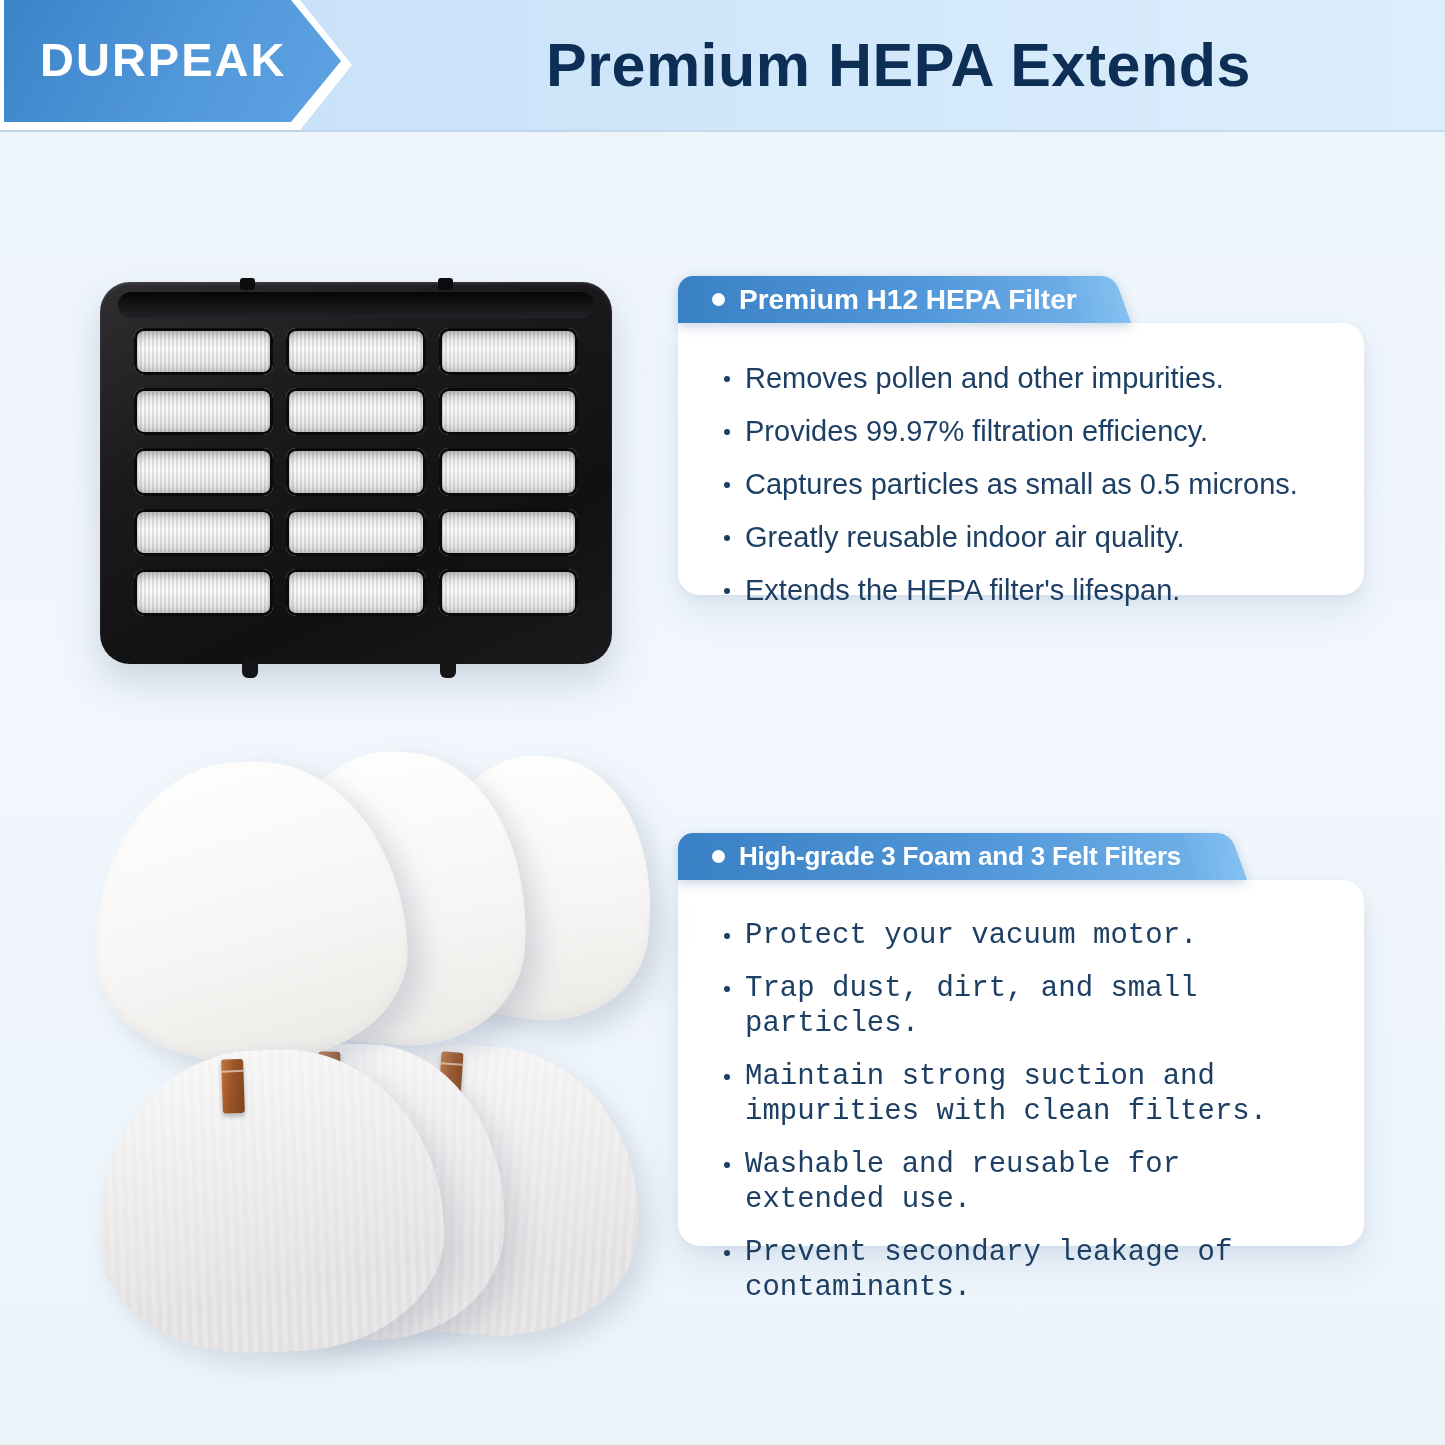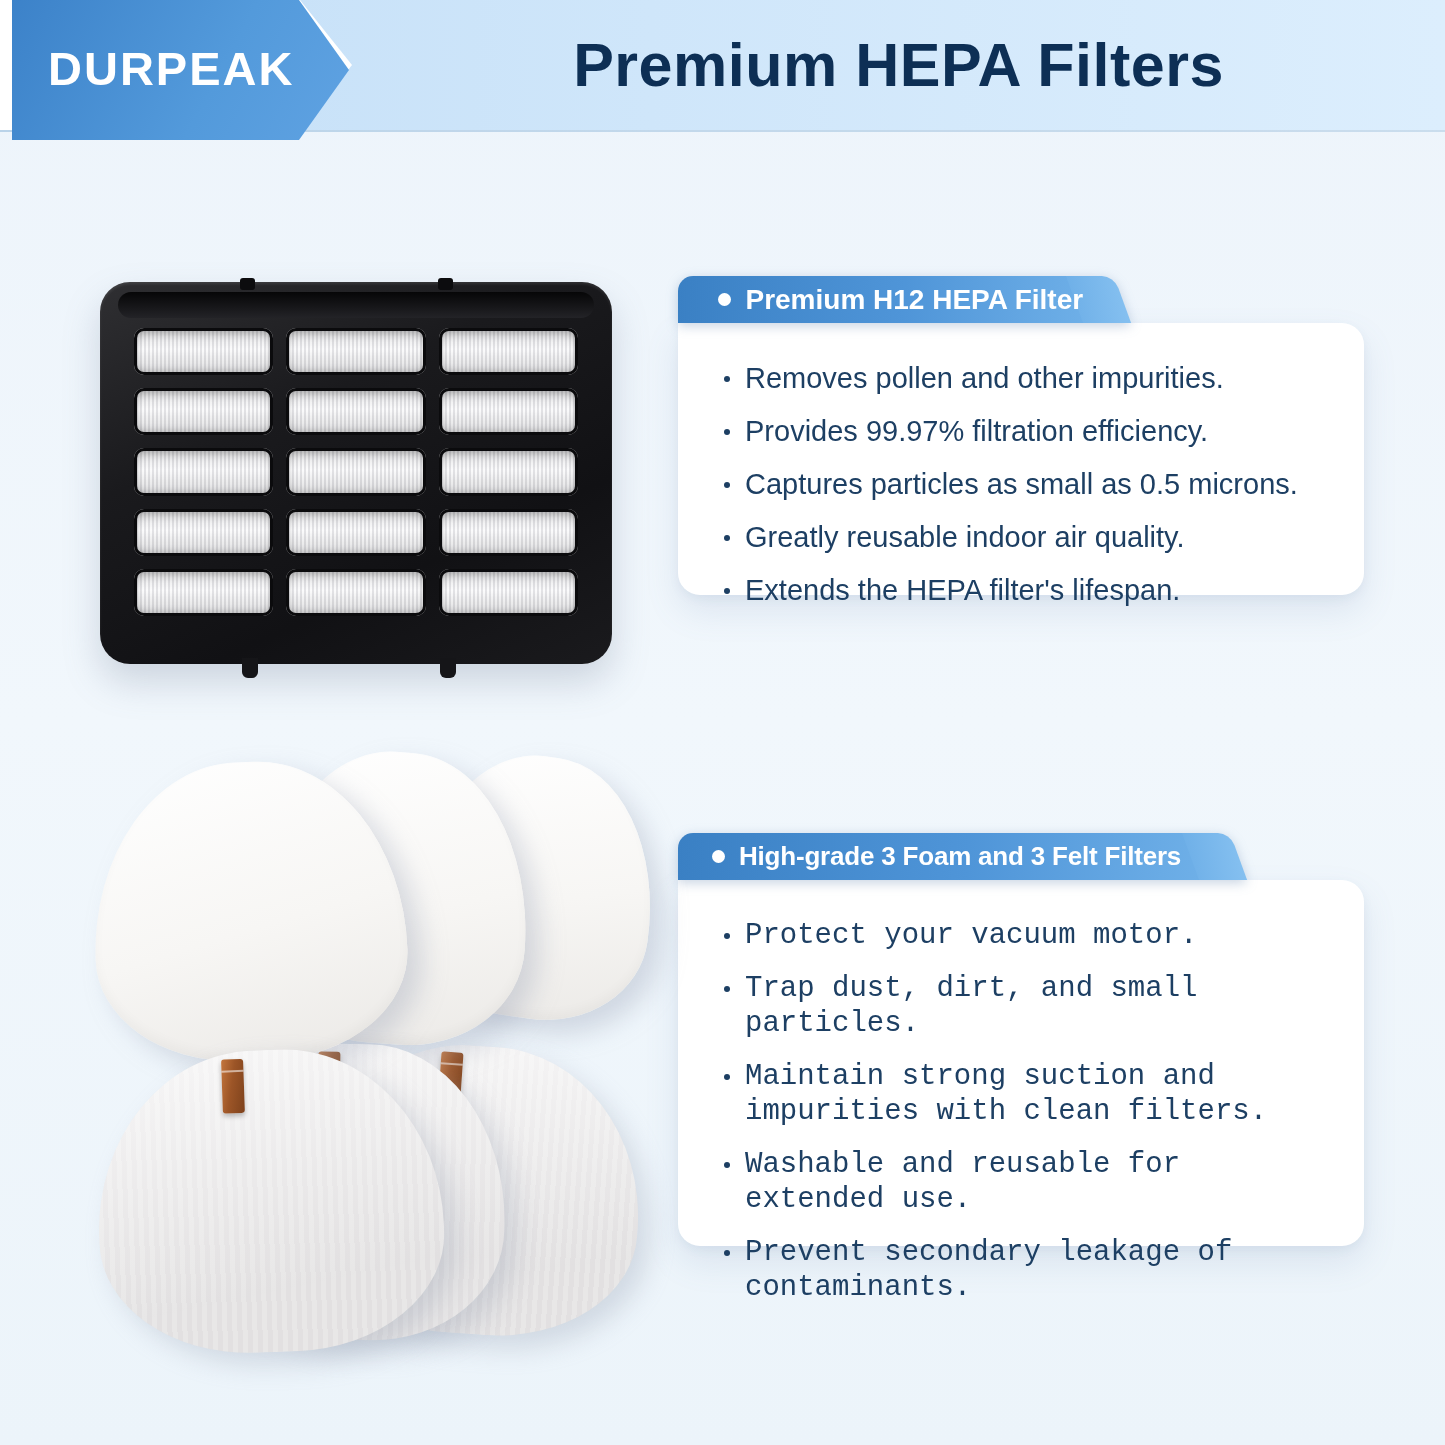--- a/index.html
+++ b/index.html
@@ -13,21 +13,21 @@
   .header {
     position:absolute; top:0; left:0; width:100%; height:130px;
     background: linear-gradient(90deg,#c4dff7 0%,#cfe6fa 45%,#dceefd 100%);
     border-bottom:2px solid rgba(170,188,205,0.35);
   }
   .logo-arrow-outline {
     position:absolute; top:0; left:0; width:352px; height:130px; background:#ffffff;
     clip-path: polygon(0 0, calc(100% - 52px) 0, 100% 50%, calc(100% - 52px) 100%, 0 100%);
   }
   .logo-arrow {
-    position:absolute; top:0; left:12px; width:337px; height:140px;
+    position:absolute; top:0; left:4px; width:337px; height:122px;
     background: linear-gradient(118deg,#3c82c9 0%,#539adb 60%,#5fa2e2 100%);
     clip-path: polygon(0 0, calc(100% - 50px) 0, 100% 50%, calc(100% - 50px) 100%, 0 100%);
     display:flex; align-items:center;
   }
   .logo-text {
     color:#ffffff; font-size:47px; font-weight:bold; letter-spacing:2px;
     padding-left:36px; padding-bottom:4px;
   }
   .header-title {
     position:absolute; left:352px; right:0; top:0; height:130px;
@@ -99,21 +99,21 @@
   .card1 { top:276px; }
   .card2 { top:833px; }
   .ribbon {
     position:relative; height:47px;
     background: linear-gradient(92deg,#3a80c4 0%,#4f95d8 55%,#6fb0e8 100%);
     border-radius:15px 0 0 0;
     display:flex; align-items:center; gap:14px; padding-left:34px; box-sizing:border-box;
     color:#ffffff; font-weight:bold; z-index:2;
     filter: drop-shadow(0 3px 6px rgba(70,110,160,0.30));
   }
-  .card1 .ribbon { width:60%; font-size:28px;justify-content:center; }
+  .card1 .ribbon { width:60%; font-size:28px; }
   .card2 .ribbon { width:77%; font-size:26px; letter-spacing:-0.2px; }
   .ribbon::after {
     content:''; position:absolute; top:0; right:-24px; width:48px; height:100%;
     background: linear-gradient(100deg,#6fb0e8 0%,#85c0f0 100%);
     transform: skewX(20deg); transform-origin: top left;
     border-radius:0 12px 0 0; z-index:-1;
   }
   .ribbon-dot { width:13px; height:13px; border-radius:50%; background:#ffffff; flex:none; }
   .card-body {
     position:relative; background:#ffffff; border-radius:0 22px 22px 22px;
@@ -132,21 +132,21 @@
 </head>
 <body>
 
 <div class="page">
 
   <div class="header">
     <div class="logo-arrow-outline"></div>
     <div class="logo-arrow">
       <span class="logo-text">DURPEAK</span>
     </div>
-    <div class="header-title">Premium HEPA Filters</div>
+    <div class="header-title">Premium HEPA Extends</div>
   </div>
 
   <div class="hepa">
     <div class="hepa-frame">
       <div class="hepa-rim"></div>
       <div class="hepa-clip-top" style="left:140px;"></div>
       <div class="hepa-clip-top" style="left:338px;"></div>
       <div class="hepa-clip-bottom" style="left:142px;"></div>
       <div class="hepa-clip-bottom" style="left:340px;"></div>
       <div class="hepa-grid">

